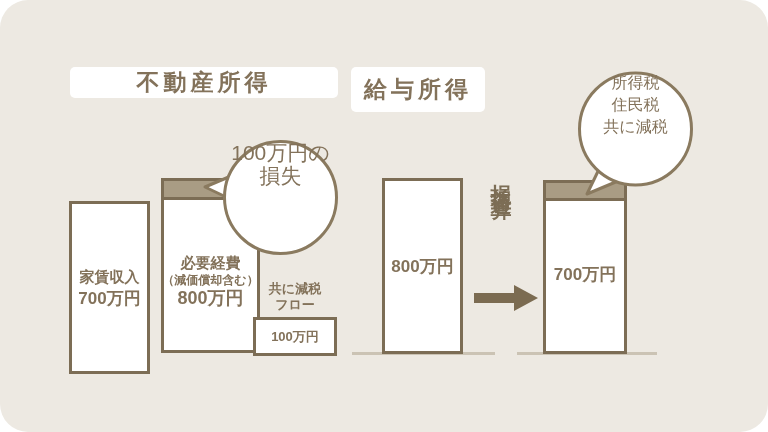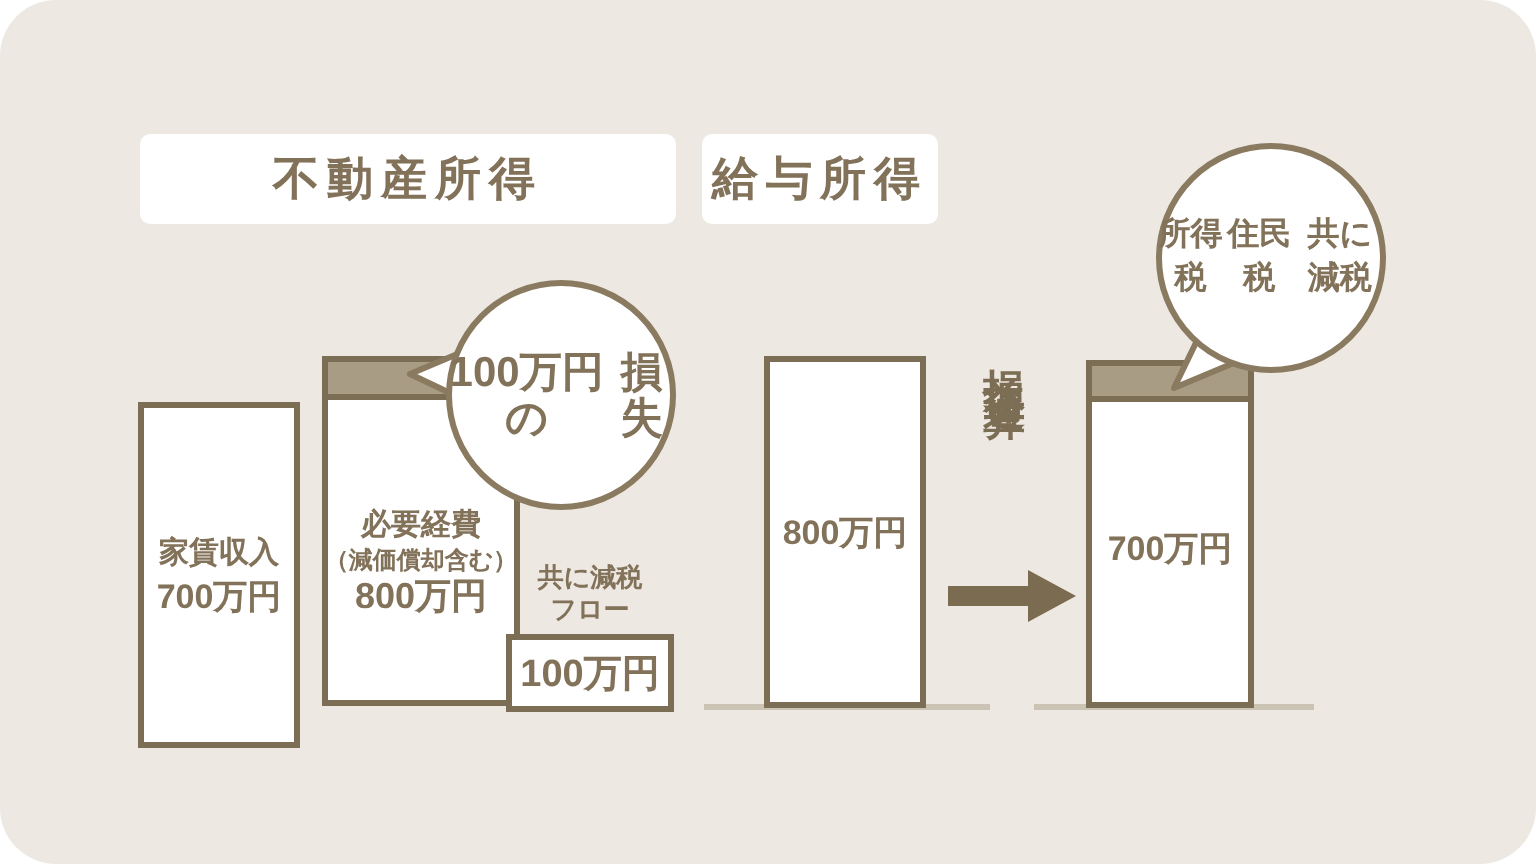--- a/index.html
+++ b/index.html
@@ -28,40 +28,40 @@
   .baseline{background:#CBC3B4;height:3px;}
   .txt-s{font-size:15px;line-height:21px;}
   .txt-v{font-size:17px;line-height:23px;}
   .txt-note{font-size:12px;line-height:14px;white-space:nowrap;}
   .cashflow-label{
     color:#83725A;font-weight:bold;font-size:13px;line-height:16px;text-align:center;
   }
   .cashflow-box{
     background:#ffffff;border:3px solid #7C6D55;box-sizing:border-box;
     display:flex;align-items:center;justify-content:center;
-    color:#83725A;font-weight:bold;font-size:19px;
+    color:#83725A;font-weight:bold;font-size:13px;
   }
   .bubble-text{
-    position:absolute;display:flex;flex-direction:row;align-items:center;justify-content:flex-end;
-    color:#83725A;font-weight:bold;text-align:center;
+    position:absolute;display:flex;flex-direction:column;align-items:center;justify-content:flex-start;
+    color:#83725A;font-weight:normal;text-align:center;
   }
   .vertical-label{
     writing-mode:vertical-rl;text-orientation:upright;
     color:#7C6D55;font-weight:bold;font-size:21px;letter-spacing:5px;line-height:24px;
   }
 </style>
 </head>
 <body>
 
 <div class="card">
 
-  <div class="header-box abs" style="left:70px;top:67px;width:268px;height:45px;">
+  <div class="header-box abs" style="left:70px;top:67px;width:268px;height:31px;">
     <span>不動産所得</span>
   </div>
-  <div class="header-box abs" style="left:351px;top:67px;width:118px;height:45px;">
+  <div class="header-box abs" style="left:351px;top:67px;width:134px;height:45px;">
     <span>給与所得</span>
   </div>
 
   <div class="baseline abs" style="left:352px;top:352px;width:143px;"></div>
   <div class="baseline abs" style="left:517px;top:352px;width:140px;"></div>
 
   <div class="bar abs" style="left:69px;top:201px;width:81px;height:173px;">
     <div class="txt-s">家賃収入</div>
     <div class="txt-v">700万円</div>
   </div>

